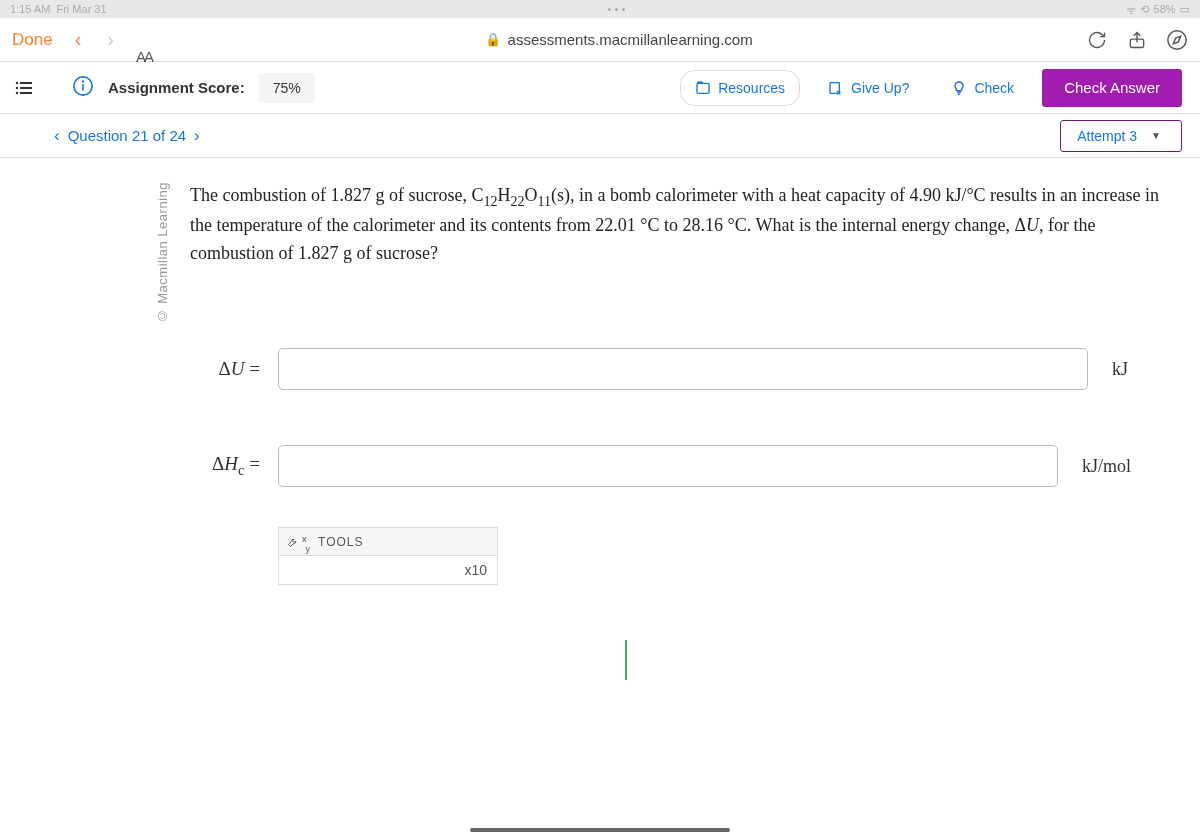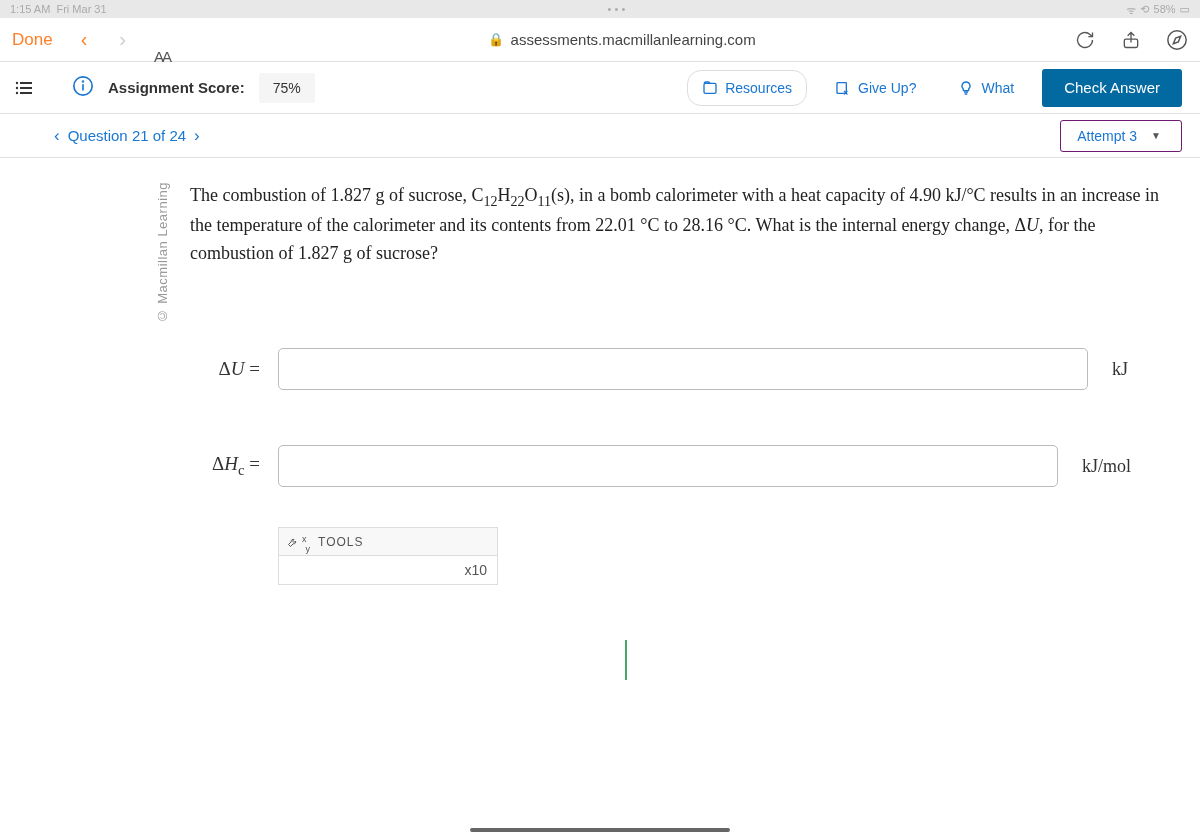--- a/index.html
+++ b/index.html
@@ -1,37 +1,37 @@
 <!DOCTYPE html>
 <html><head>
 <meta charset="utf-8">
 <style>
 * { margin:0; padding:0; box-sizing:border-box; }
 body { font-family:-apple-system,Helvetica,Arial,sans-serif; background:#fff; width:1200px; height:838px; overflow:hidden; color:#333; }
 .status-bar { height:18px; background:#e8e8e8; display:flex; justify-content:space-between; align-items:center; padding:0 10px; font-size:11px; color:#aaa; }
 .status-right { display:flex; gap:4px; align-items:center; }
-.browser-bar { height:44px; display:flex; align-items:center; padding:16px 12px; gap:24px; border-bottom:1px solid #e0e0e0; }
+.browser-bar { height:44px; display:flex; align-items:center; padding:16px 12px; gap:18px; border-bottom:1px solid #e0e0e0; }
 .done-btn { color:#ff7f27; font-size:17px; cursor:pointer; }
 .nav-chev { color:#ff7f27; font-size:20px; padding:0 4px; }
 .nav-chev.dis { color:#ccc; }
 .aa { color:#555; font-size:15px; letter-spacing:-2px;margin-top:33px; }
 .url-wrap { flex:1; display:flex; justify-content:center; align-items:center; gap:6px; color:#444; font-size:15px; }
 .lock { font-size:13px; }
 .top-icon { width:22px; height:22px; display:flex; align-items:center; justify-content:center; }
 .top-icon svg { stroke:#555; }
 .app-header { height:52px; display:flex; align-items:center; padding:0 18px 0 10px; border-bottom:1px solid #e0e0e0; gap:14px; }
 .menu-icon { width:28px; display:flex; flex-direction:column; gap:3px; align-items:center; justify-content:center; cursor:pointer; }
 .info-circle svg { stroke:#1976d2; }
 .score-label { font-size:15px; color:#333; font-weight:600; }
 .score-box { background:#f5f5f5; border-radius:3px; padding:7px 14px; font-size:14px; }
 .spacer { flex:1; }
 .hdr-btn { border:1px solid #ddd; border-radius:14px; height:36px; padding:0 14px; display:flex; align-items:center; gap:7px; font-size:14px; color:#1976d2; cursor:pointer; background:#fff; }
 .hdr-btn.nb { border:none; }
 .hdr-btn svg { stroke:#1976d2; }
-.check-btn { background:#0369a1; color:#fff; border:none; border-radius:3px; height:38px; padding:0 22px; font-size:15px; font-weight:500; cursor:pointer; }
+.check-btn { background:#a21caf; color:#fff; border:none; border-radius:3px; height:38px; padding:0 22px; font-size:15px; font-weight:500; cursor:pointer; }
 .qrow { height:44px; display:flex; align-items:center; padding:0 18px 0 54px; border-bottom:1px solid #e0e0e0; }
 .qnav { color:#1976d2; font-size:15px; display:flex; align-items:center; gap:8px; cursor:pointer; }
 .qnav .ch { font-size:17px; }
 .attempt { margin-left:auto; border:1px solid #701a75; border-radius:3px; height:32px; padding:0 20px 0 16px; display:flex; align-items:center; gap:14px; font-size:14px; color:#1976d2; cursor:pointer; }
 .attempt .tri { color:#555; font-size:10px; }
 .content { display:flex; padding:24px 24px 0 120px; position:relative; }
 .copyright { position:absolute; left:155px; top:24px; font-size:13px; color:#999; writing-mode:vertical-rl; transform:rotate(180deg); letter-spacing:0.5px; }
 .main { flex:1; padding-left:70px; }
 .qtext { font-family:'Times New Roman',serif; font-size:18px; line-height:1.55; color:#222; max-width:970px; }
 .sub { font-size:0.78em; vertical-align:sub; }
@@ -124,21 +124,21 @@
         <rect x="3" y="4" width="14" height="16" rx="1"></rect>
         <path d="M14 17l4 4M18 17l-4 4" stroke-linecap="round"></path>
       </svg>
     <span>Give Up?</span>
   </div>
   <div class="hdr-btn nb">
     <svg width="16" height="16" viewBox="0 0 24 24" fill="none" stroke-width="2">
         <path d="M9 18h6M10 21h4"></path>
         <path d="M12 3a6 6 0 0 0-4 10.5V16h8v-2.5A6 6 0 0 0 12 3z"></path>
       </svg>
-    <span>What</span>
+    <span>Check</span>
   </div>
   <button class="check-btn">Check Answer</button>
 </div>
 
 <div class="qrow">
   <div class="qnav">
     <span class="ch">‹</span>
     <span>Question 21 of 24</span>
     <span class="ch">›</span>
   </div>

